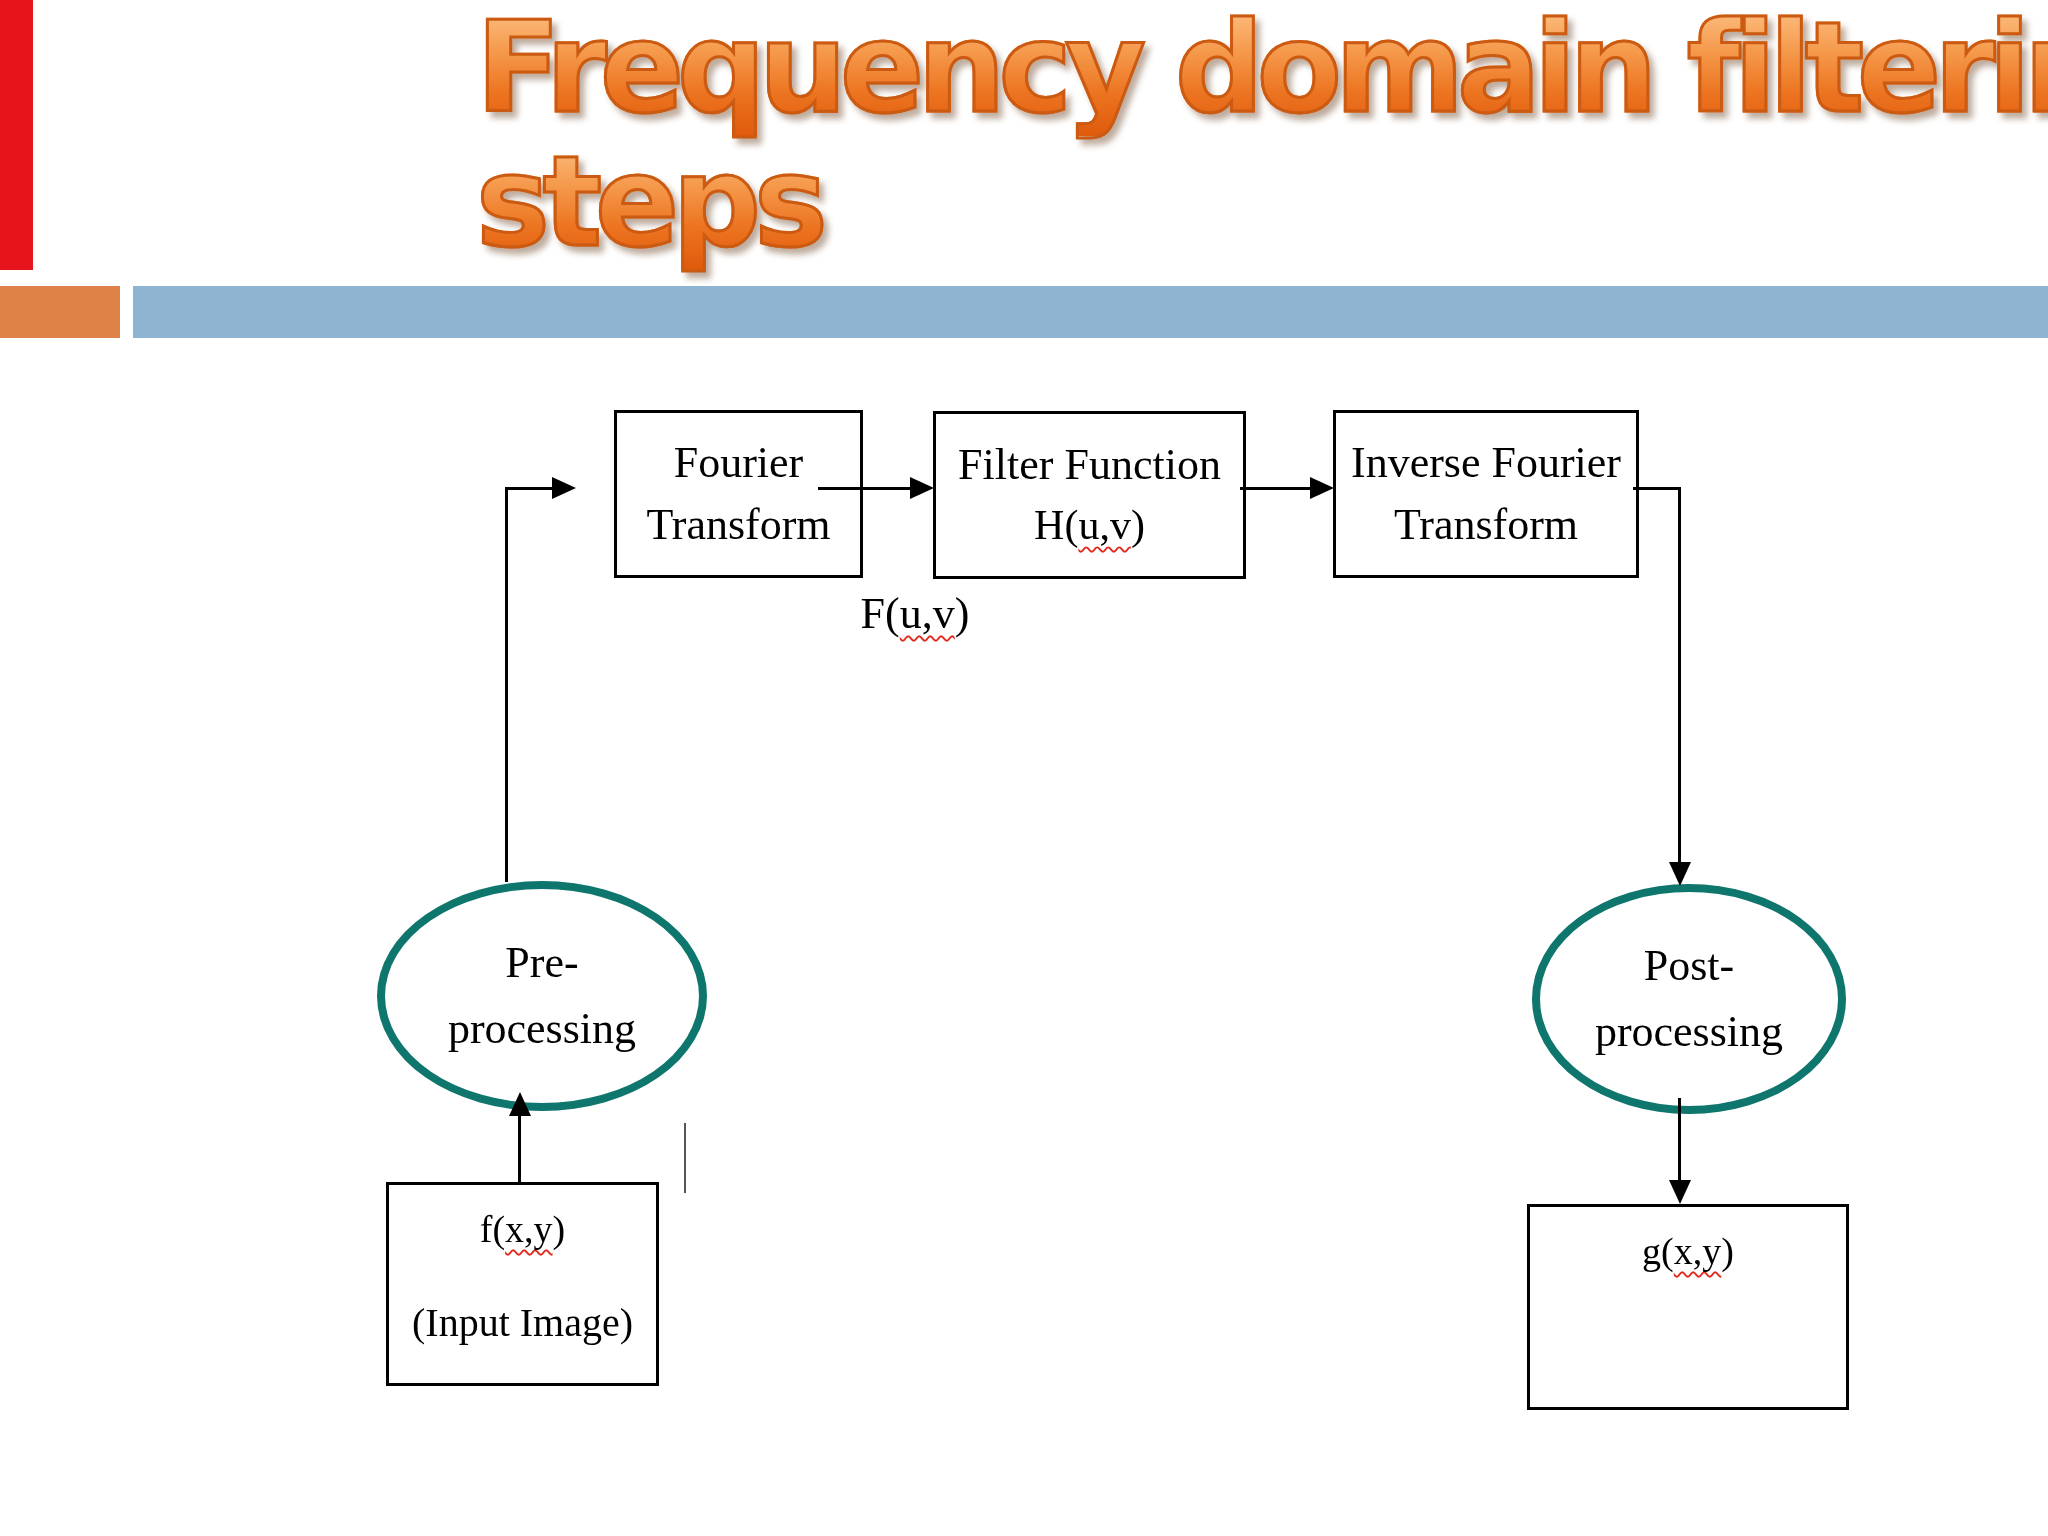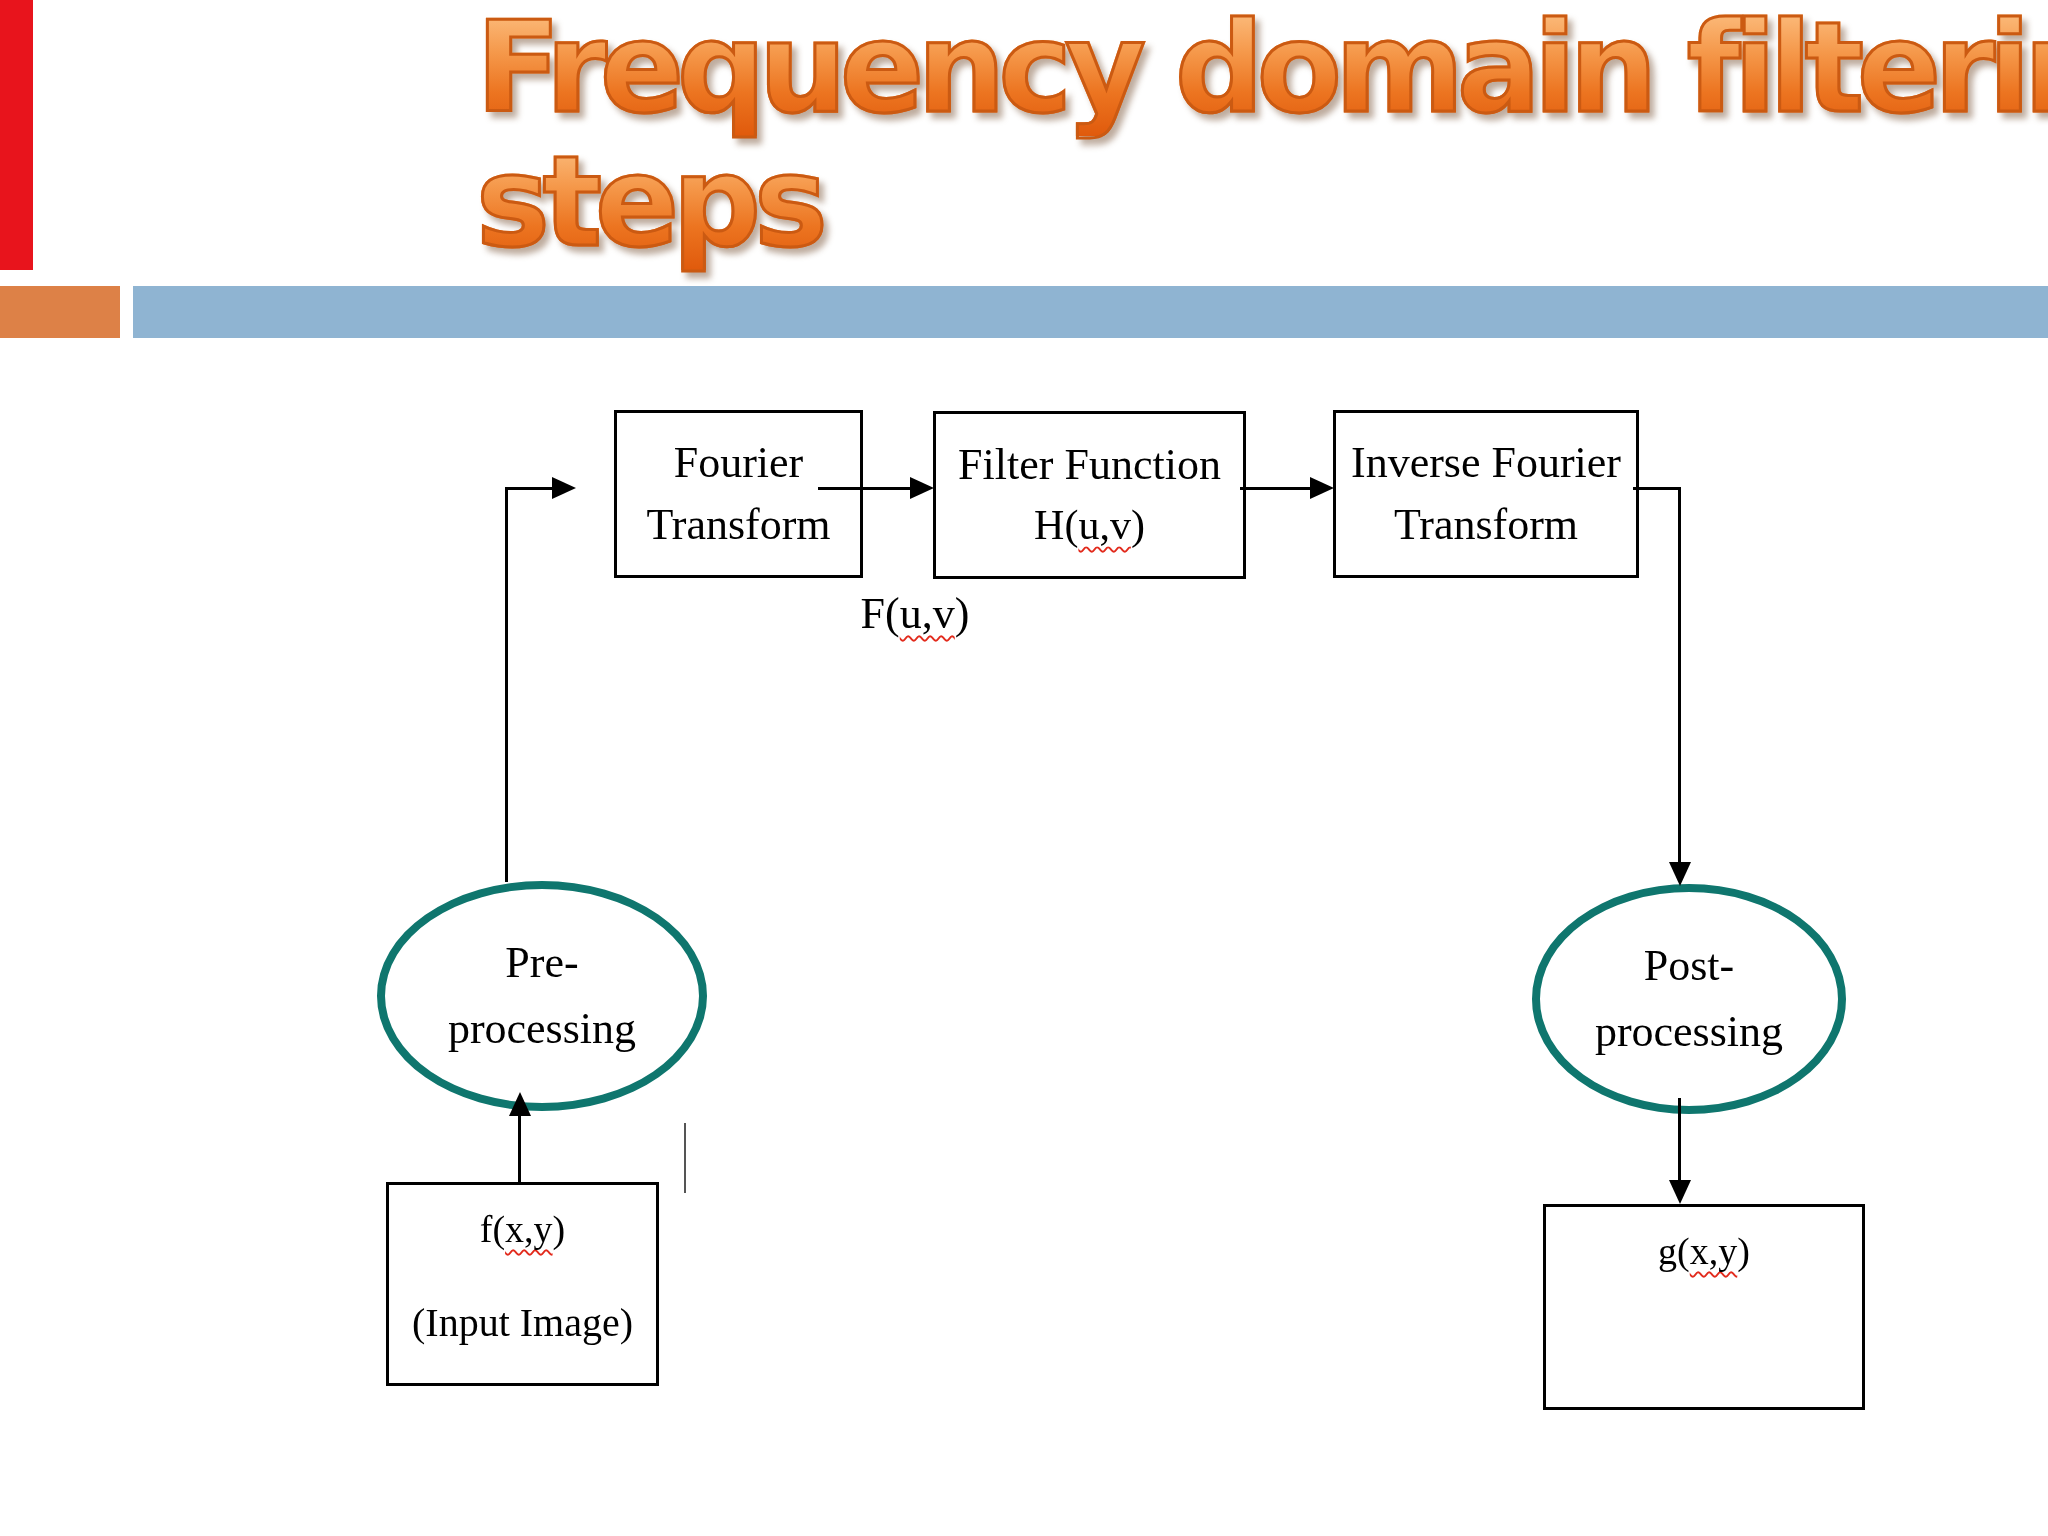--- a/index.html
+++ b/index.html
@@ -95,21 +95,21 @@
   <div class="ell" style="left:1532px;top:884px;width:298px;height:214px;">
     <span>Post-</span>
     <span>processing</span>
   </div>
 
   <div class="iobox" style="left:386px;top:1182px;width:267px;height:198px;">
     <span class="formula"><span>f(</span><span class="sq">x,y</span><span>)</span></span>
     <span class="caption">(Input Image)</span>
   </div>
 
-  <div class="iobox" style="left:1527px;top:1204px;width:316px;height:200px;margin-left:16px;">
+  <div class="iobox" style="left:1527px;top:1204px;width:316px;height:200px;">
     <span class="formula"><span>g(</span><span class="sq">x,y</span><span>)</span></span>
   </div>
 
   <div class="hline" style="left:818px;top:487px;width:96px;"></div>
   <div class="ah right" style="left:910px;top:477px;"></div>
 
   <div class="hline" style="left:1240px;top:487px;width:72px;"></div>
   <div class="ah right" style="left:1310px;top:477px;"></div>
 
   <div class="vline" style="left:505px;top:489px;height:393px;"></div>

